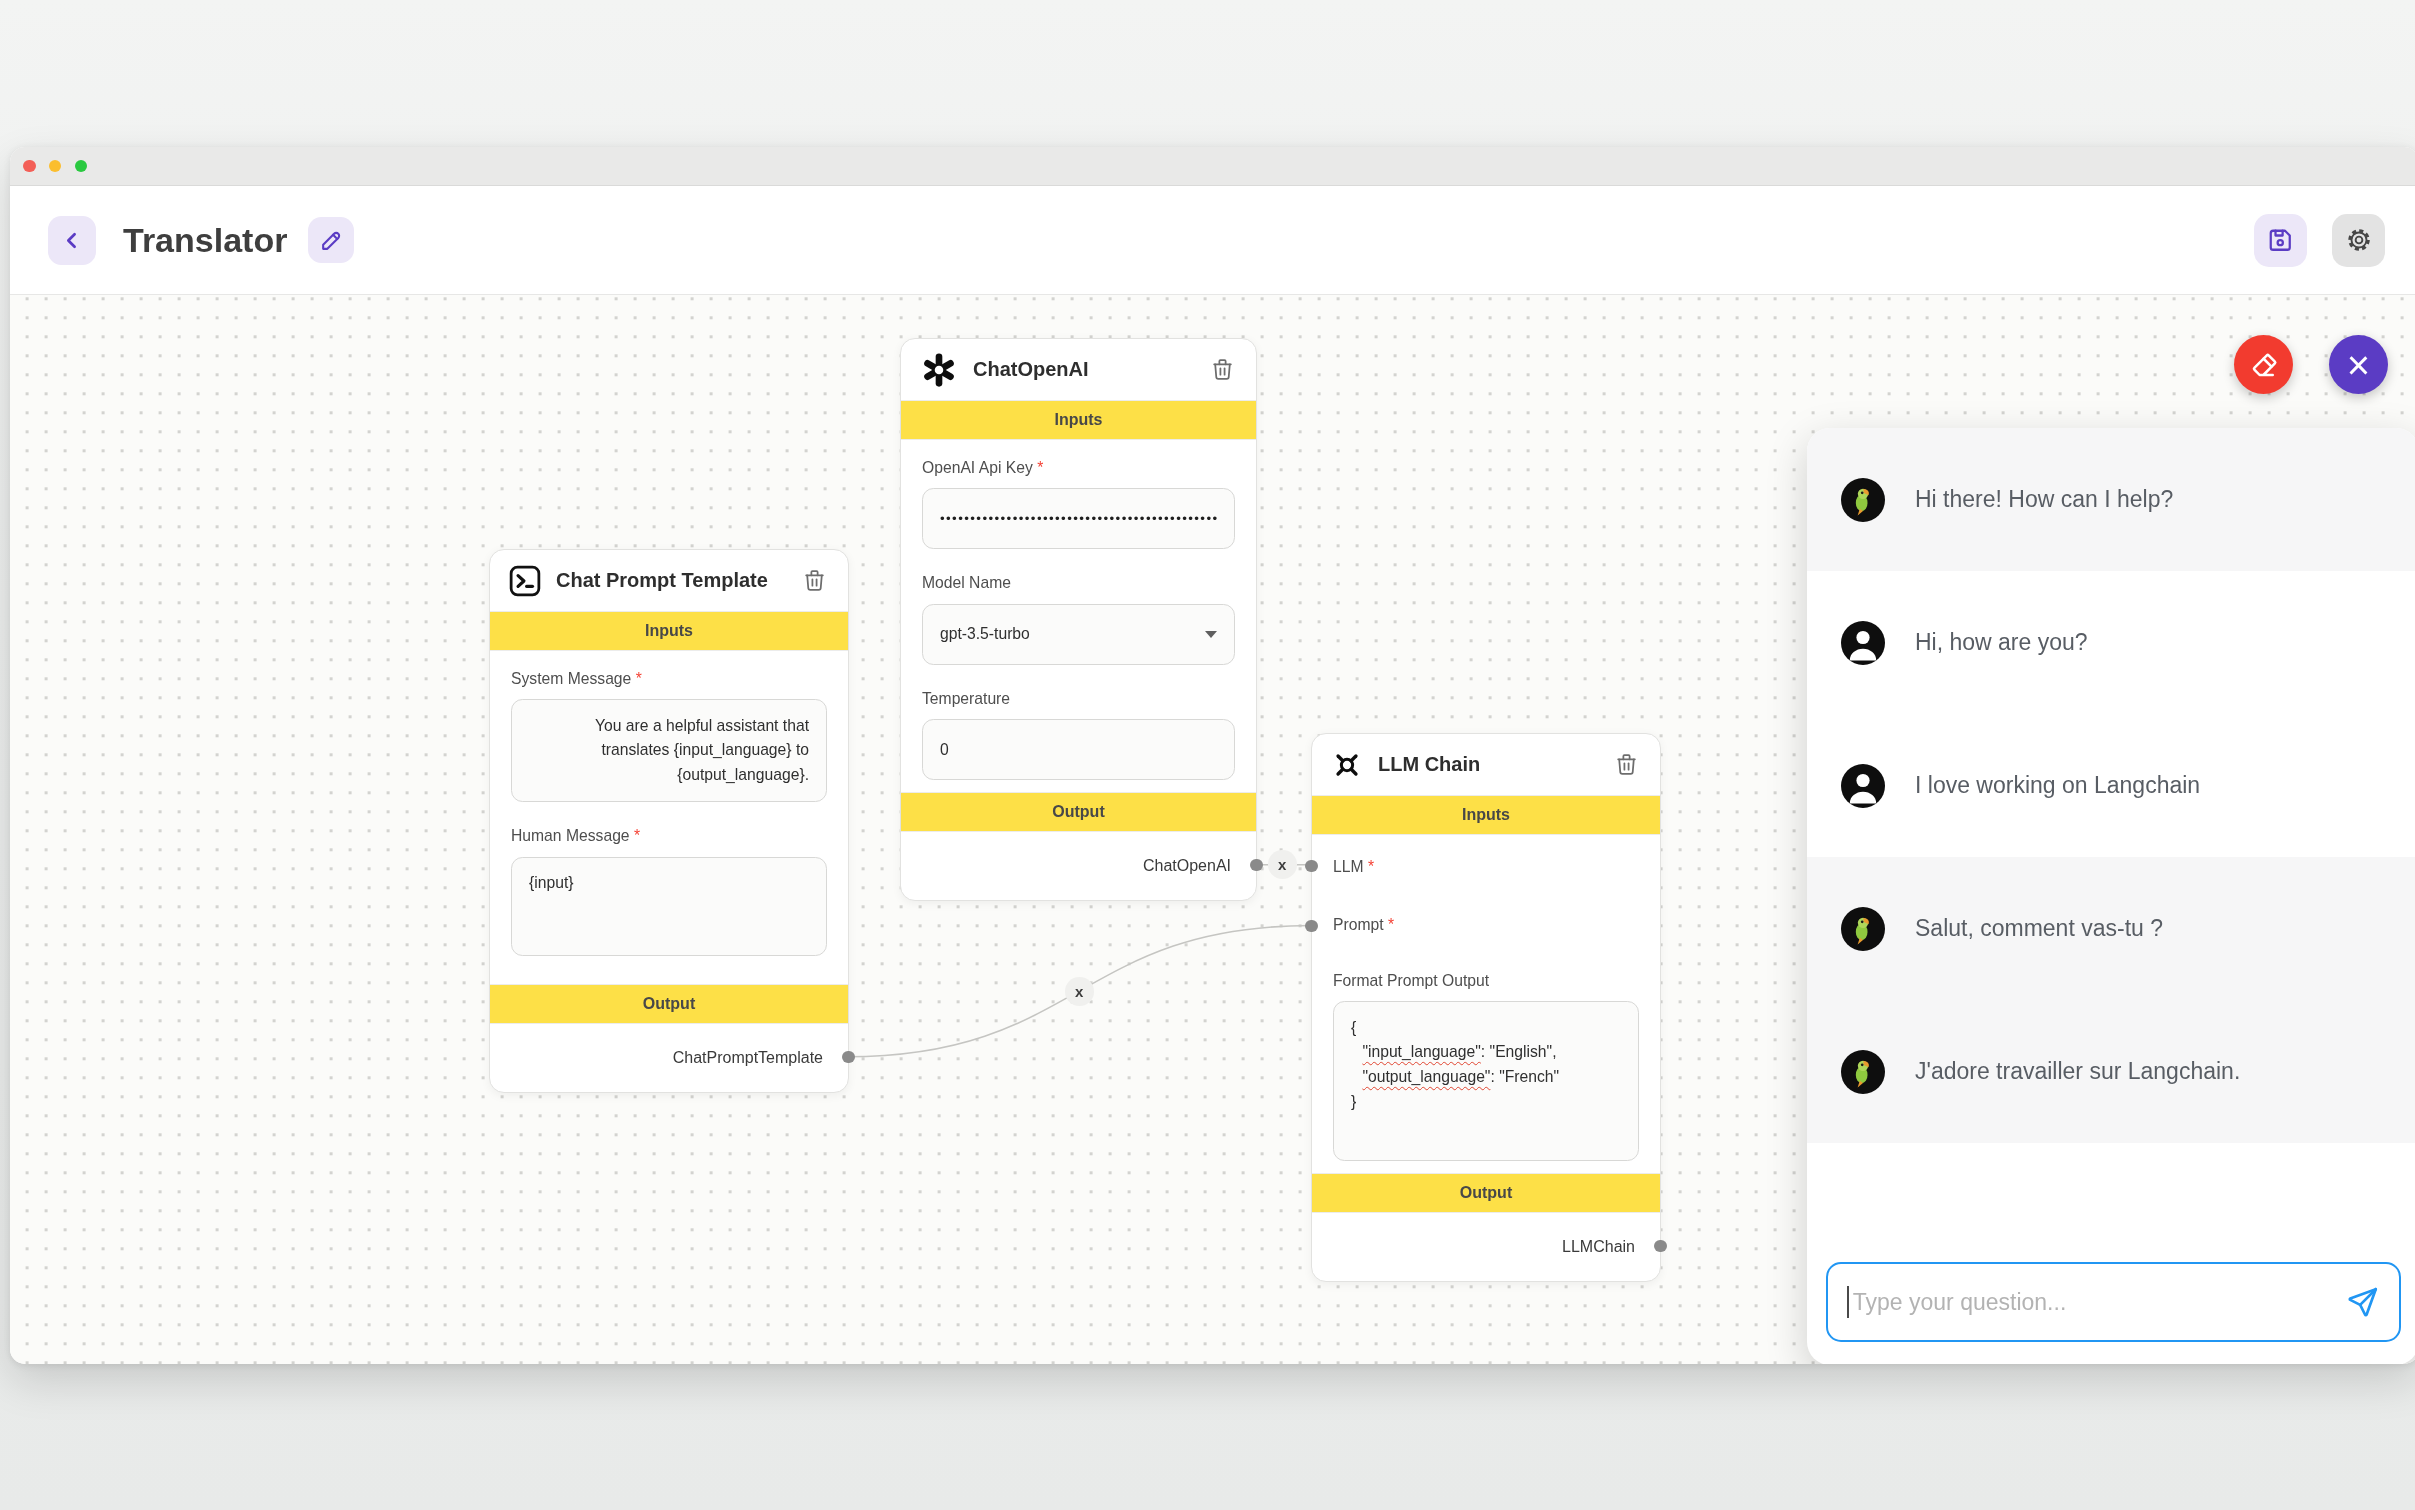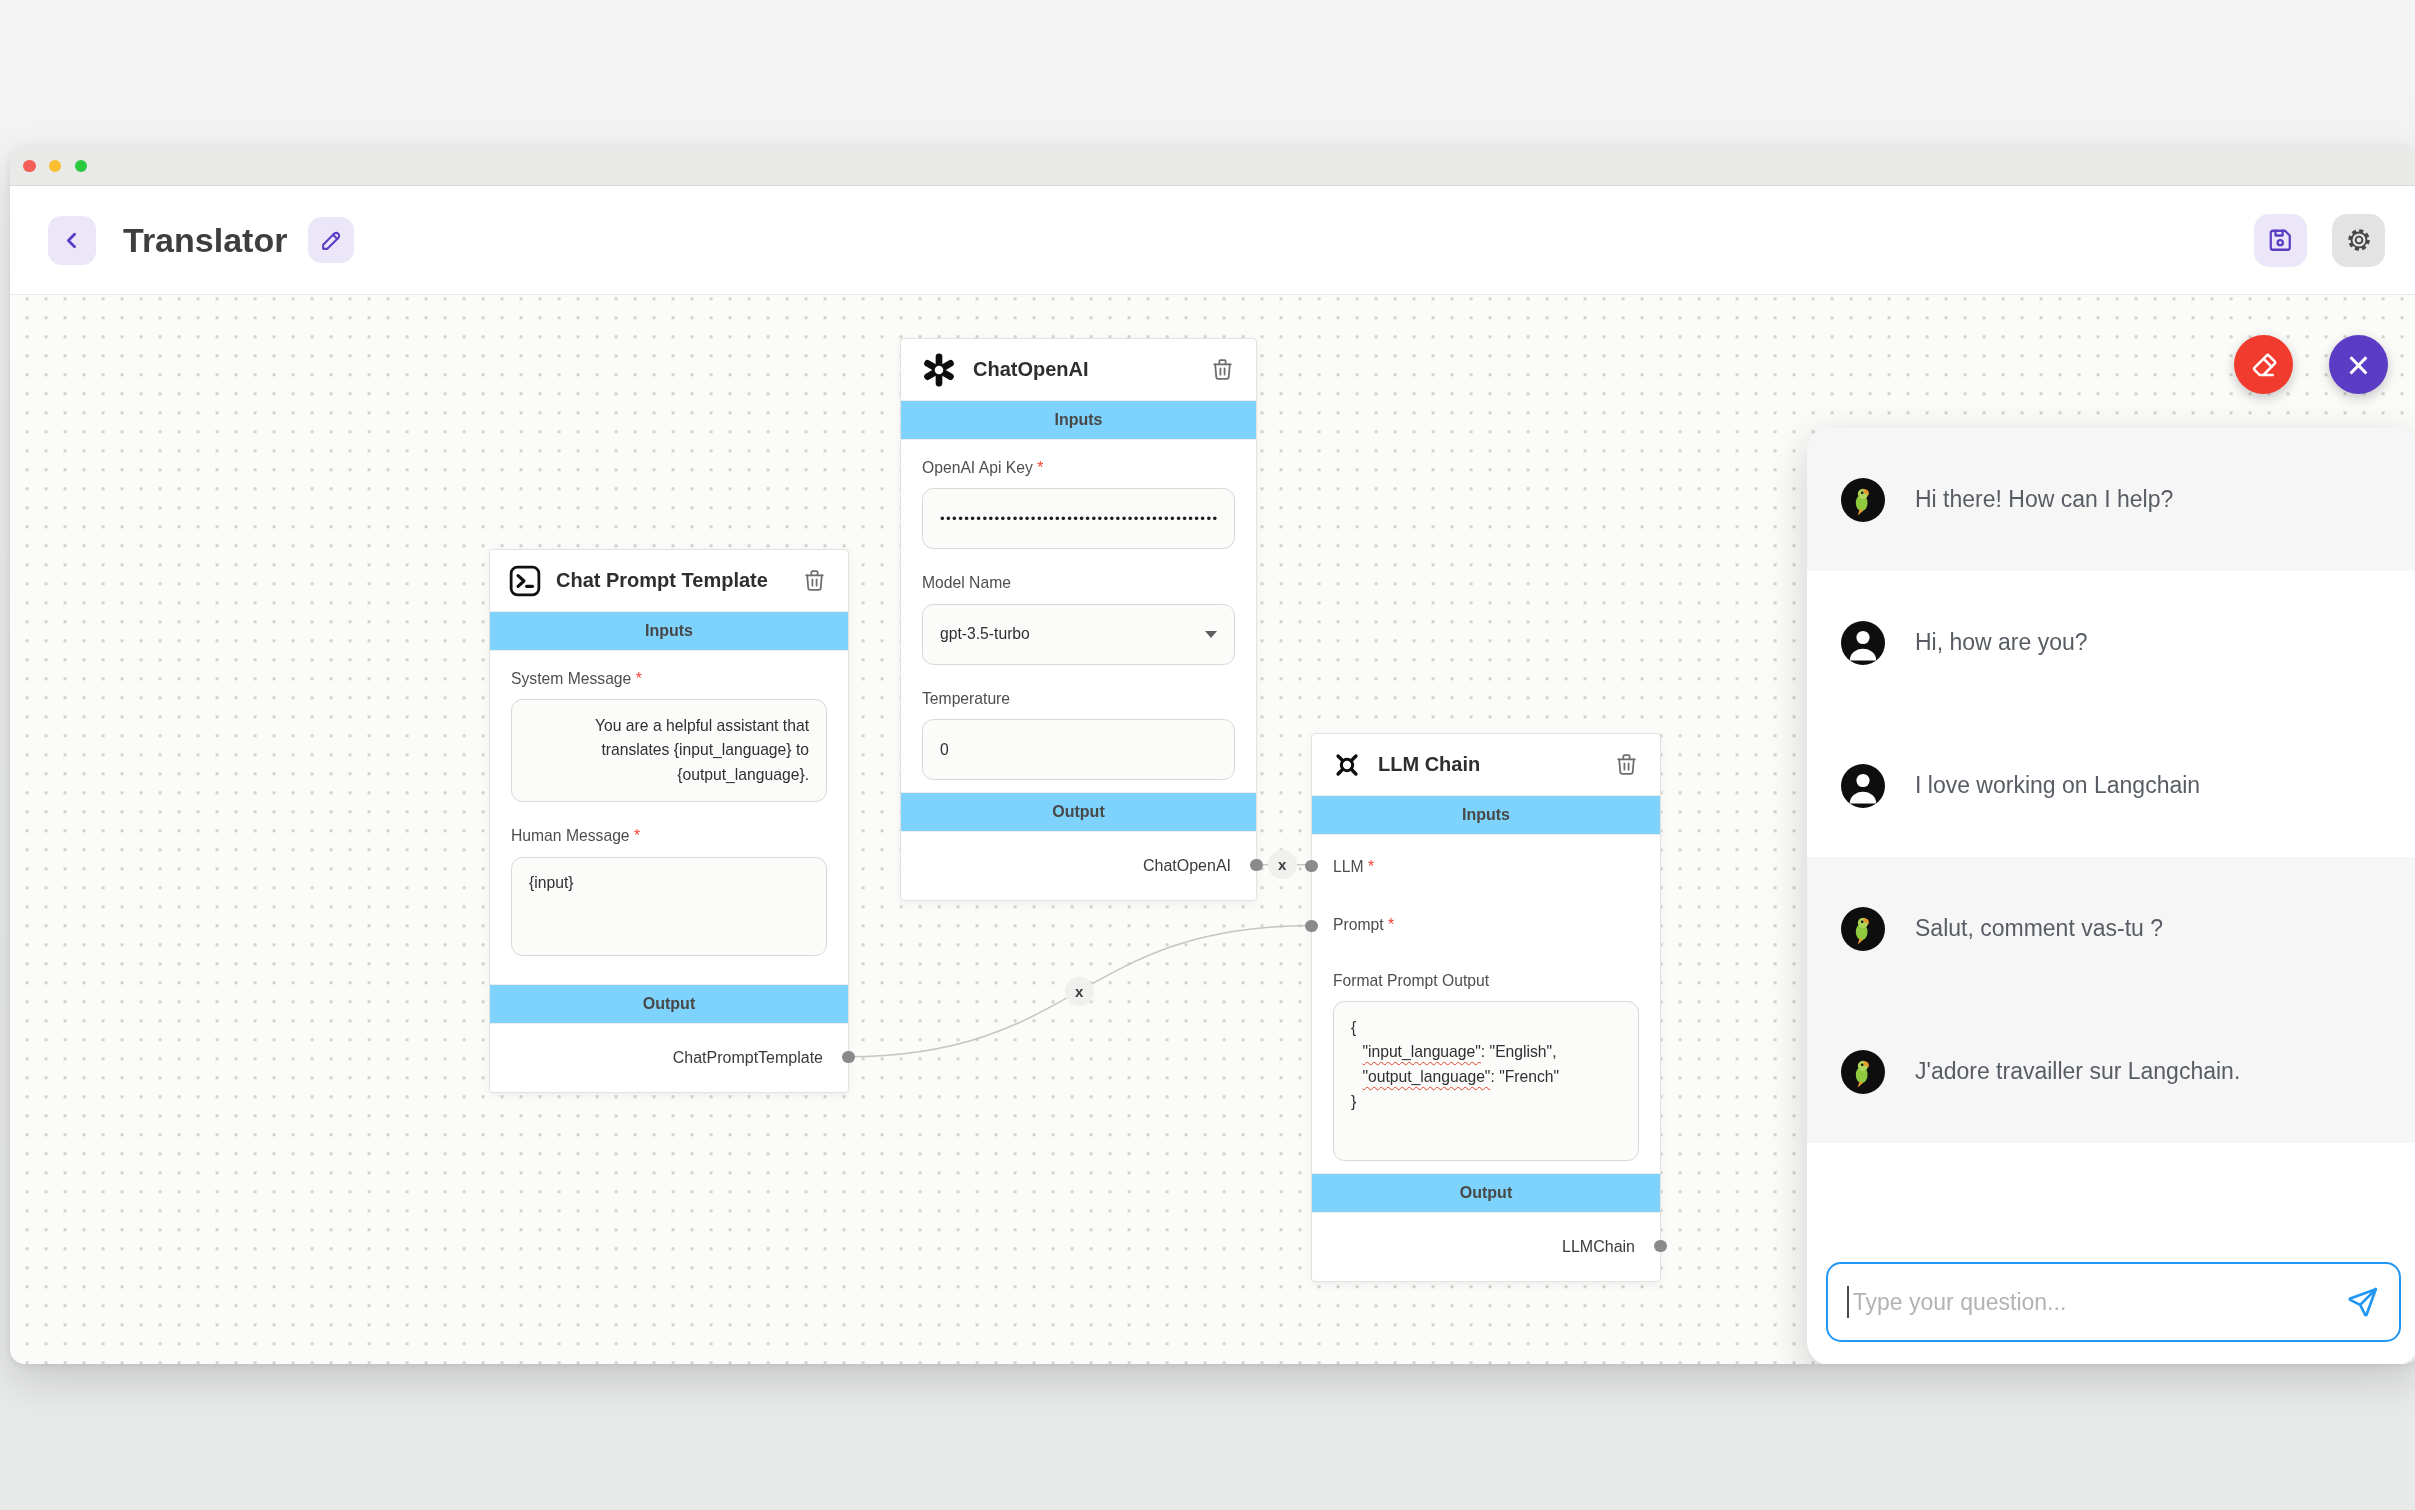--- a/index.html
+++ b/index.html
@@ -38,27 +38,27 @@
     background-image:radial-gradient(circle,#d3d3d0 1.5px,transparent 1.6px);
     background-size:19px 19px;background-position:7.6px 13.3px;overflow:hidden;}
   .edges-layer{position:absolute;left:0;top:0;z-index:1;}
   .edge-x{
     position:absolute;width:28.5px;height:28.5px;border-radius:50%;background:#f0f0ee;
     color:#3c3c3c;font-size:15px;font-weight:600;display:flex;align-items:center;justify-content:center;
     z-index:2;cursor:pointer;border:none;line-height:1;
   }
   
   .node{
-    position:absolute;background:#ffffff;border:1px solid #e2e2e0;border-radius:4px;
+    position:absolute;background:#ffffff;border:1px solid #e2e2e0;border-radius:15px;
     box-shadow:0 2.9px 9.5px rgba(0,0,0,0.05);z-index:2;
   }
   .node-header{height:61px;display:flex;align-items:center;gap:15px;padding:0 19px;}
   .node-title{flex:1;font-size:20px;font-weight:700;color:#2e2e2e;}
   .trash-btn{background:transparent;border:none;cursor:pointer;padding:1.9px;display:flex;}
-  .section-bar{height:38px;background:#7dd3fc;border-top:1px solid #ececeb;border-bottom:1px solid #ececeb;
+  .section-bar{height:38px;background:#fde047;border-top:1px solid #ececeb;border-bottom:1px solid #ececeb;
     display:flex;align-items:center;justify-content:center;font-size:16px;font-weight:700;color:#484848;}
   .output-bar{position:absolute;left:0;right:0;bottom:68px;}
   .node-body{padding:0 21px;position:relative;}
   .field-label{font-size:15.7px;color:#4e4e4e;margin-top:25px;}
   .field-label.first{margin-top:19px;}
   .req{color:#f44336;}
   .field-box{margin-top:11.4px;border:1px solid #d8d8d6;border-radius:11.4px;background:#fbfbfa;
     font-size:15.7px;color:#2f2f2f;}
   .box-1line{height:59px;display:flex;align-items:center;padding:0 17px;}
   .box-text{padding:13.3px 17px;line-height:1.58;}

